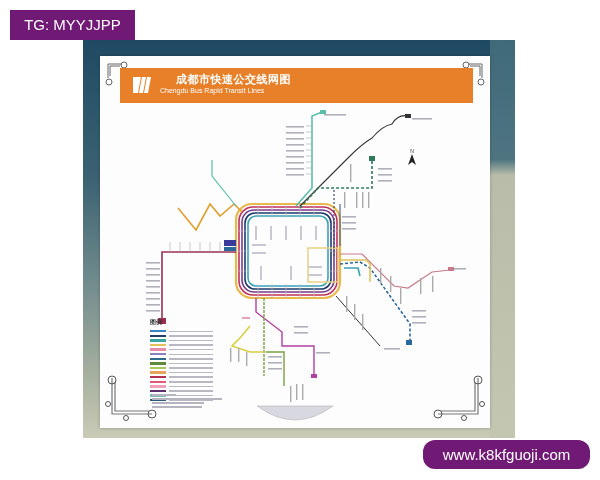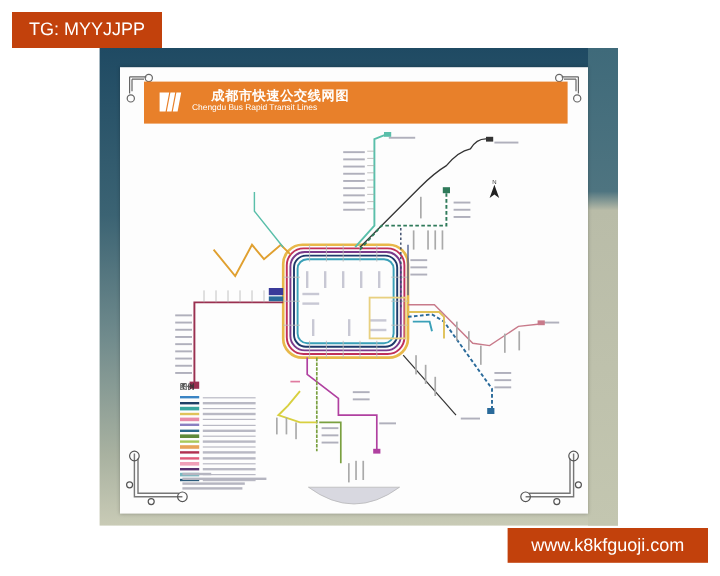--- a/index.html
+++ b/index.html
@@ -14,23 +14,23 @@
   .title-cn{position:absolute;left:40px;top:4px;color:#fff;font-size:11px;font-weight:bold;letter-spacing:0.5px;white-space:nowrap;margin-left:16px;}
   .title-en{position:absolute;left:40px;top:19px;color:#fff;font-size:7px;white-space:nowrap;}
   .map{position:absolute;left:0;top:0;width:390px;height:372px;}
   .legend{position:absolute;left:50px;top:262px;width:80px;}
   .legend-title{font-size:6px;color:#333;font-weight:bold;margin-bottom:2px;}
   .legend-row{display:flex;align-items:center;height:4.6px;}
   .legend-swatch{width:16px;height:2.4px;margin-right:3px;}
   .legend-text{height:1.5px;width:44px;background:#b9b9c4;}
   .notes{position:absolute;left:52px;top:338px;}
   .note-line{height:1.6px;background:#b5b5c0;margin-bottom:2.4px;}
-  .badge{position:absolute;background:#c2410c;color:#fff;font-family:"Liberation Sans",sans-serif;}
+  .badge{position:absolute;background:#701a75;color:#fff;font-family:"Liberation Sans",sans-serif;}
   .badge-tl{left:10px;top:10px;width:125px;height:30px;font-size:15px;line-height:30px;text-align:center;}
-  .badge-br{left:423px;top:440px;width:167px;height:29px;font-size:15px;line-height:29px;text-align:center;}
+  .badge-br{left:423px;top:440px;width:167px;height:29px;font-size:15px;line-height:29px;text-align:center;border-radius:12px;}
   .corner{position:absolute;width:40px;height:36px;}
 </style>
 </head>
 <body>
 
 <div class="photo"></div>
 <div class="photo-right"></div>
 
 <div class="poster">
 

